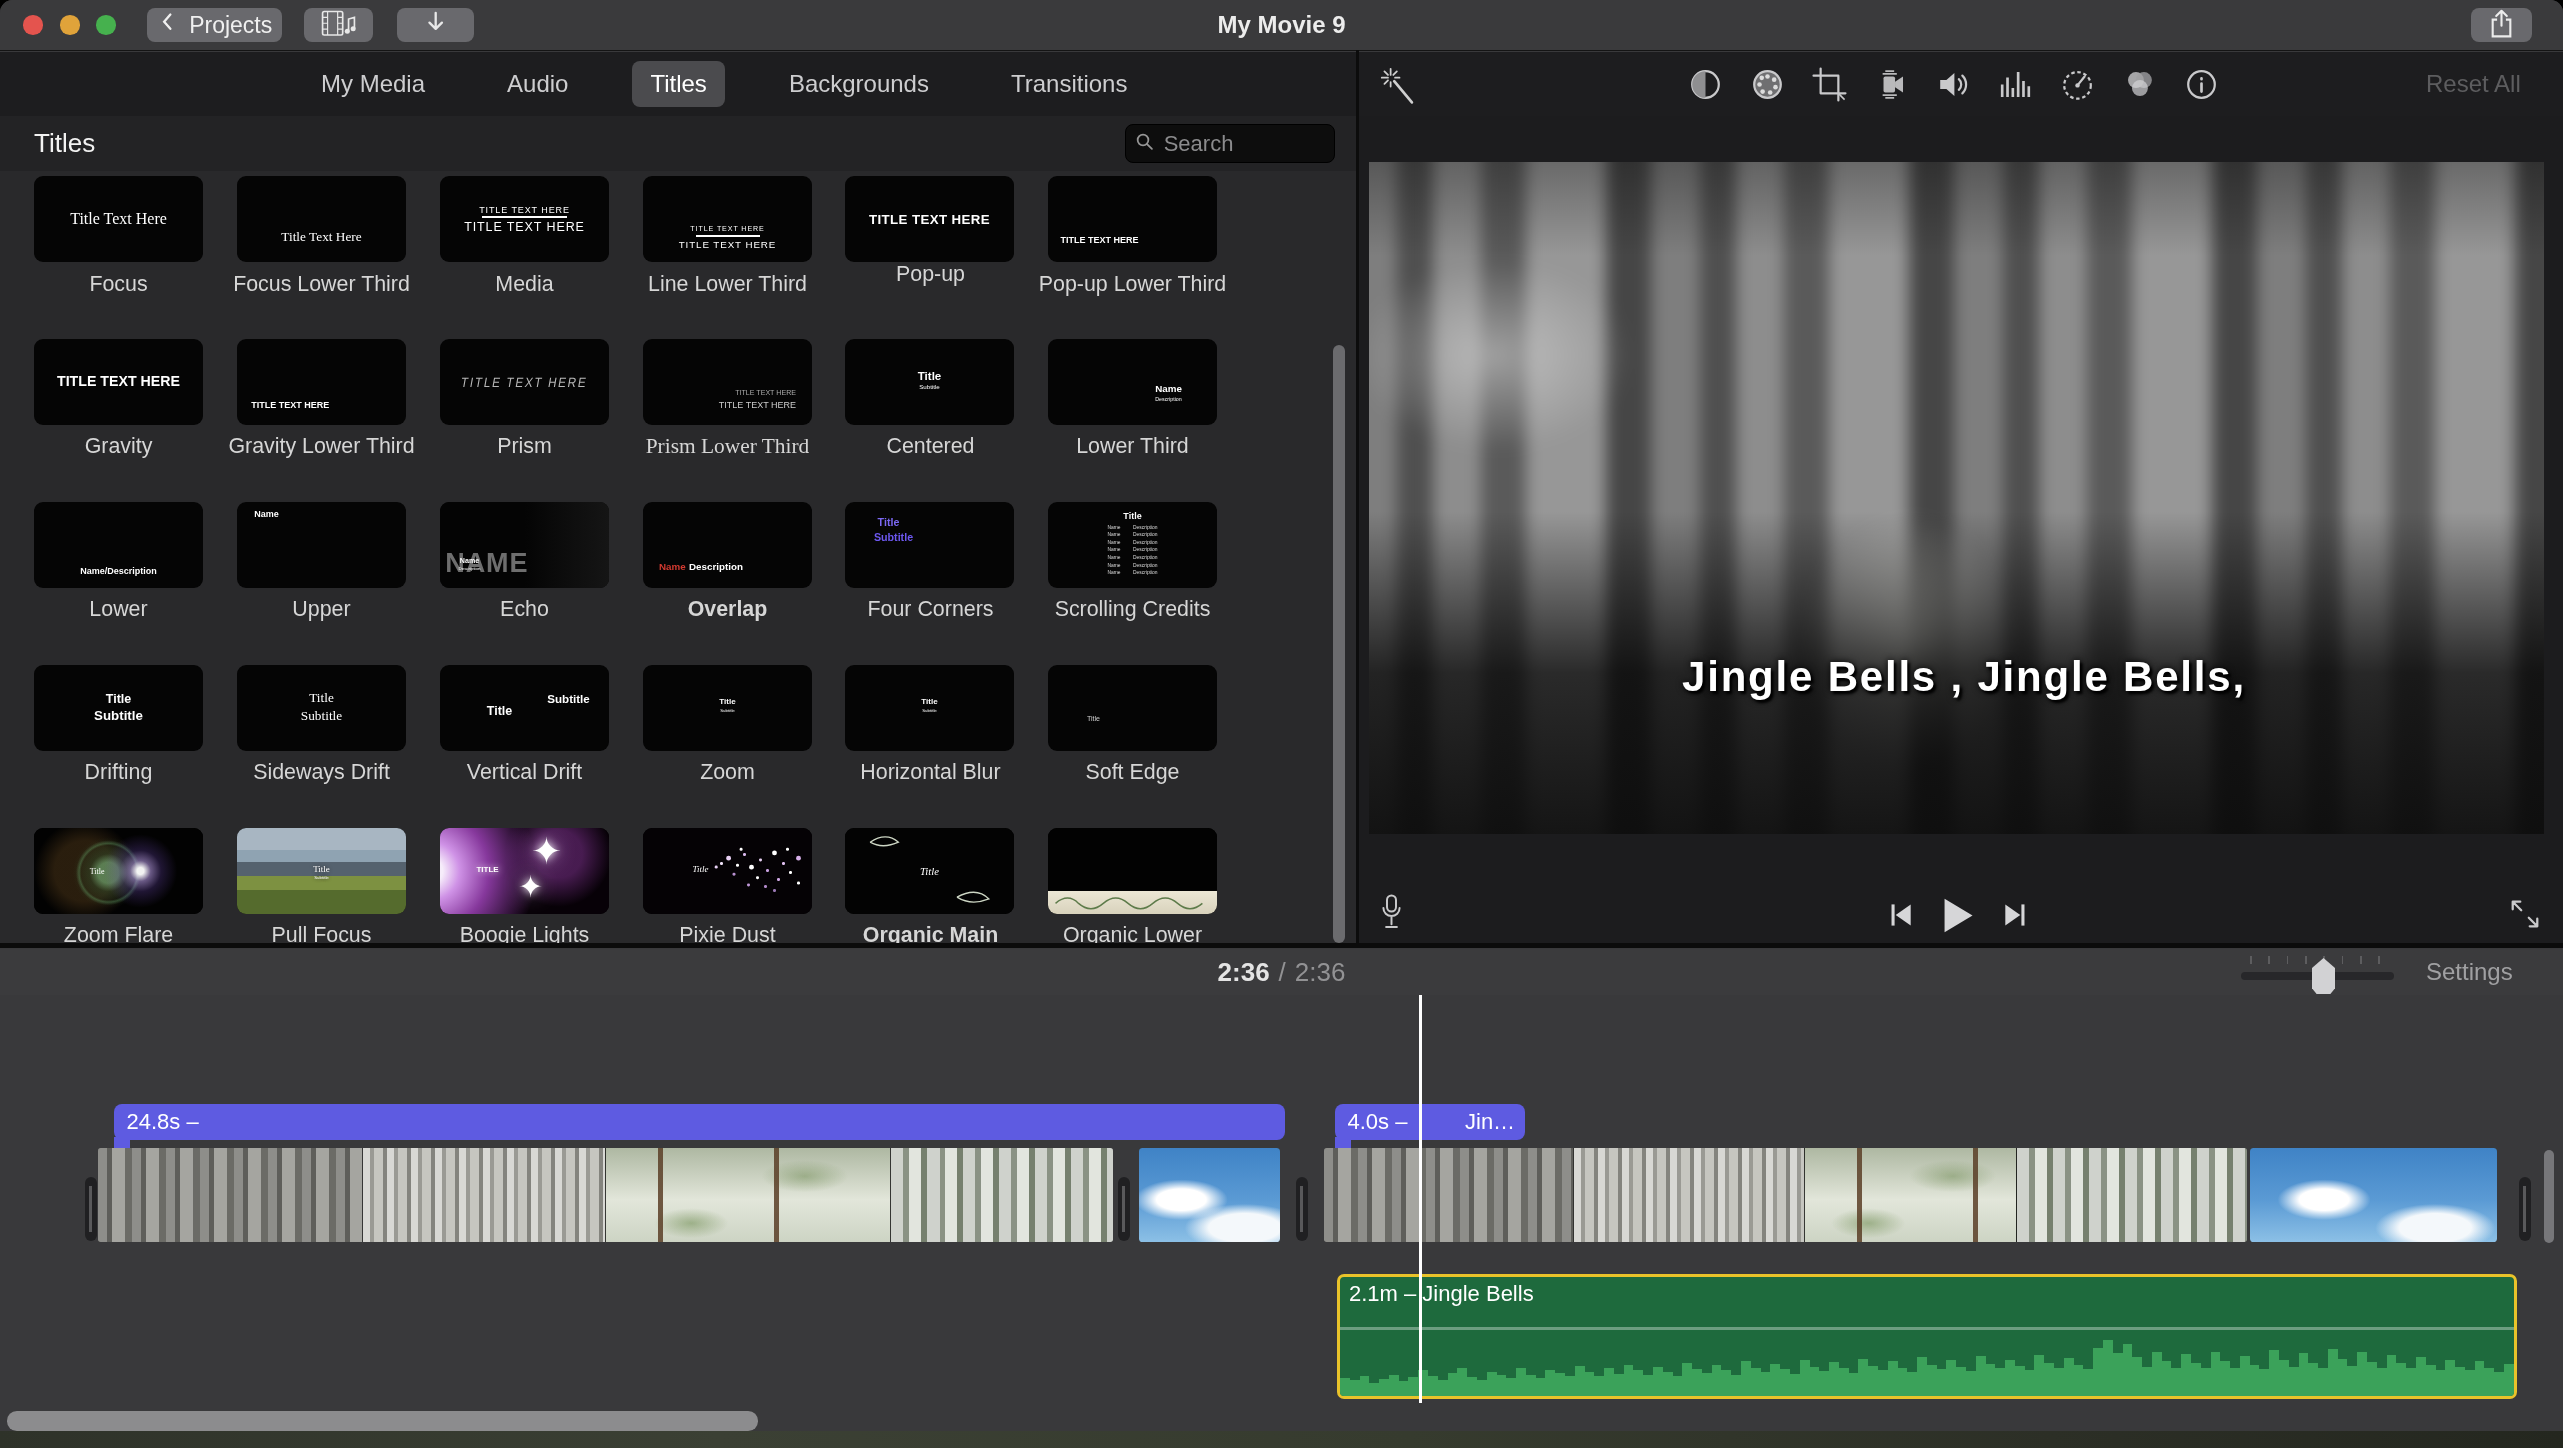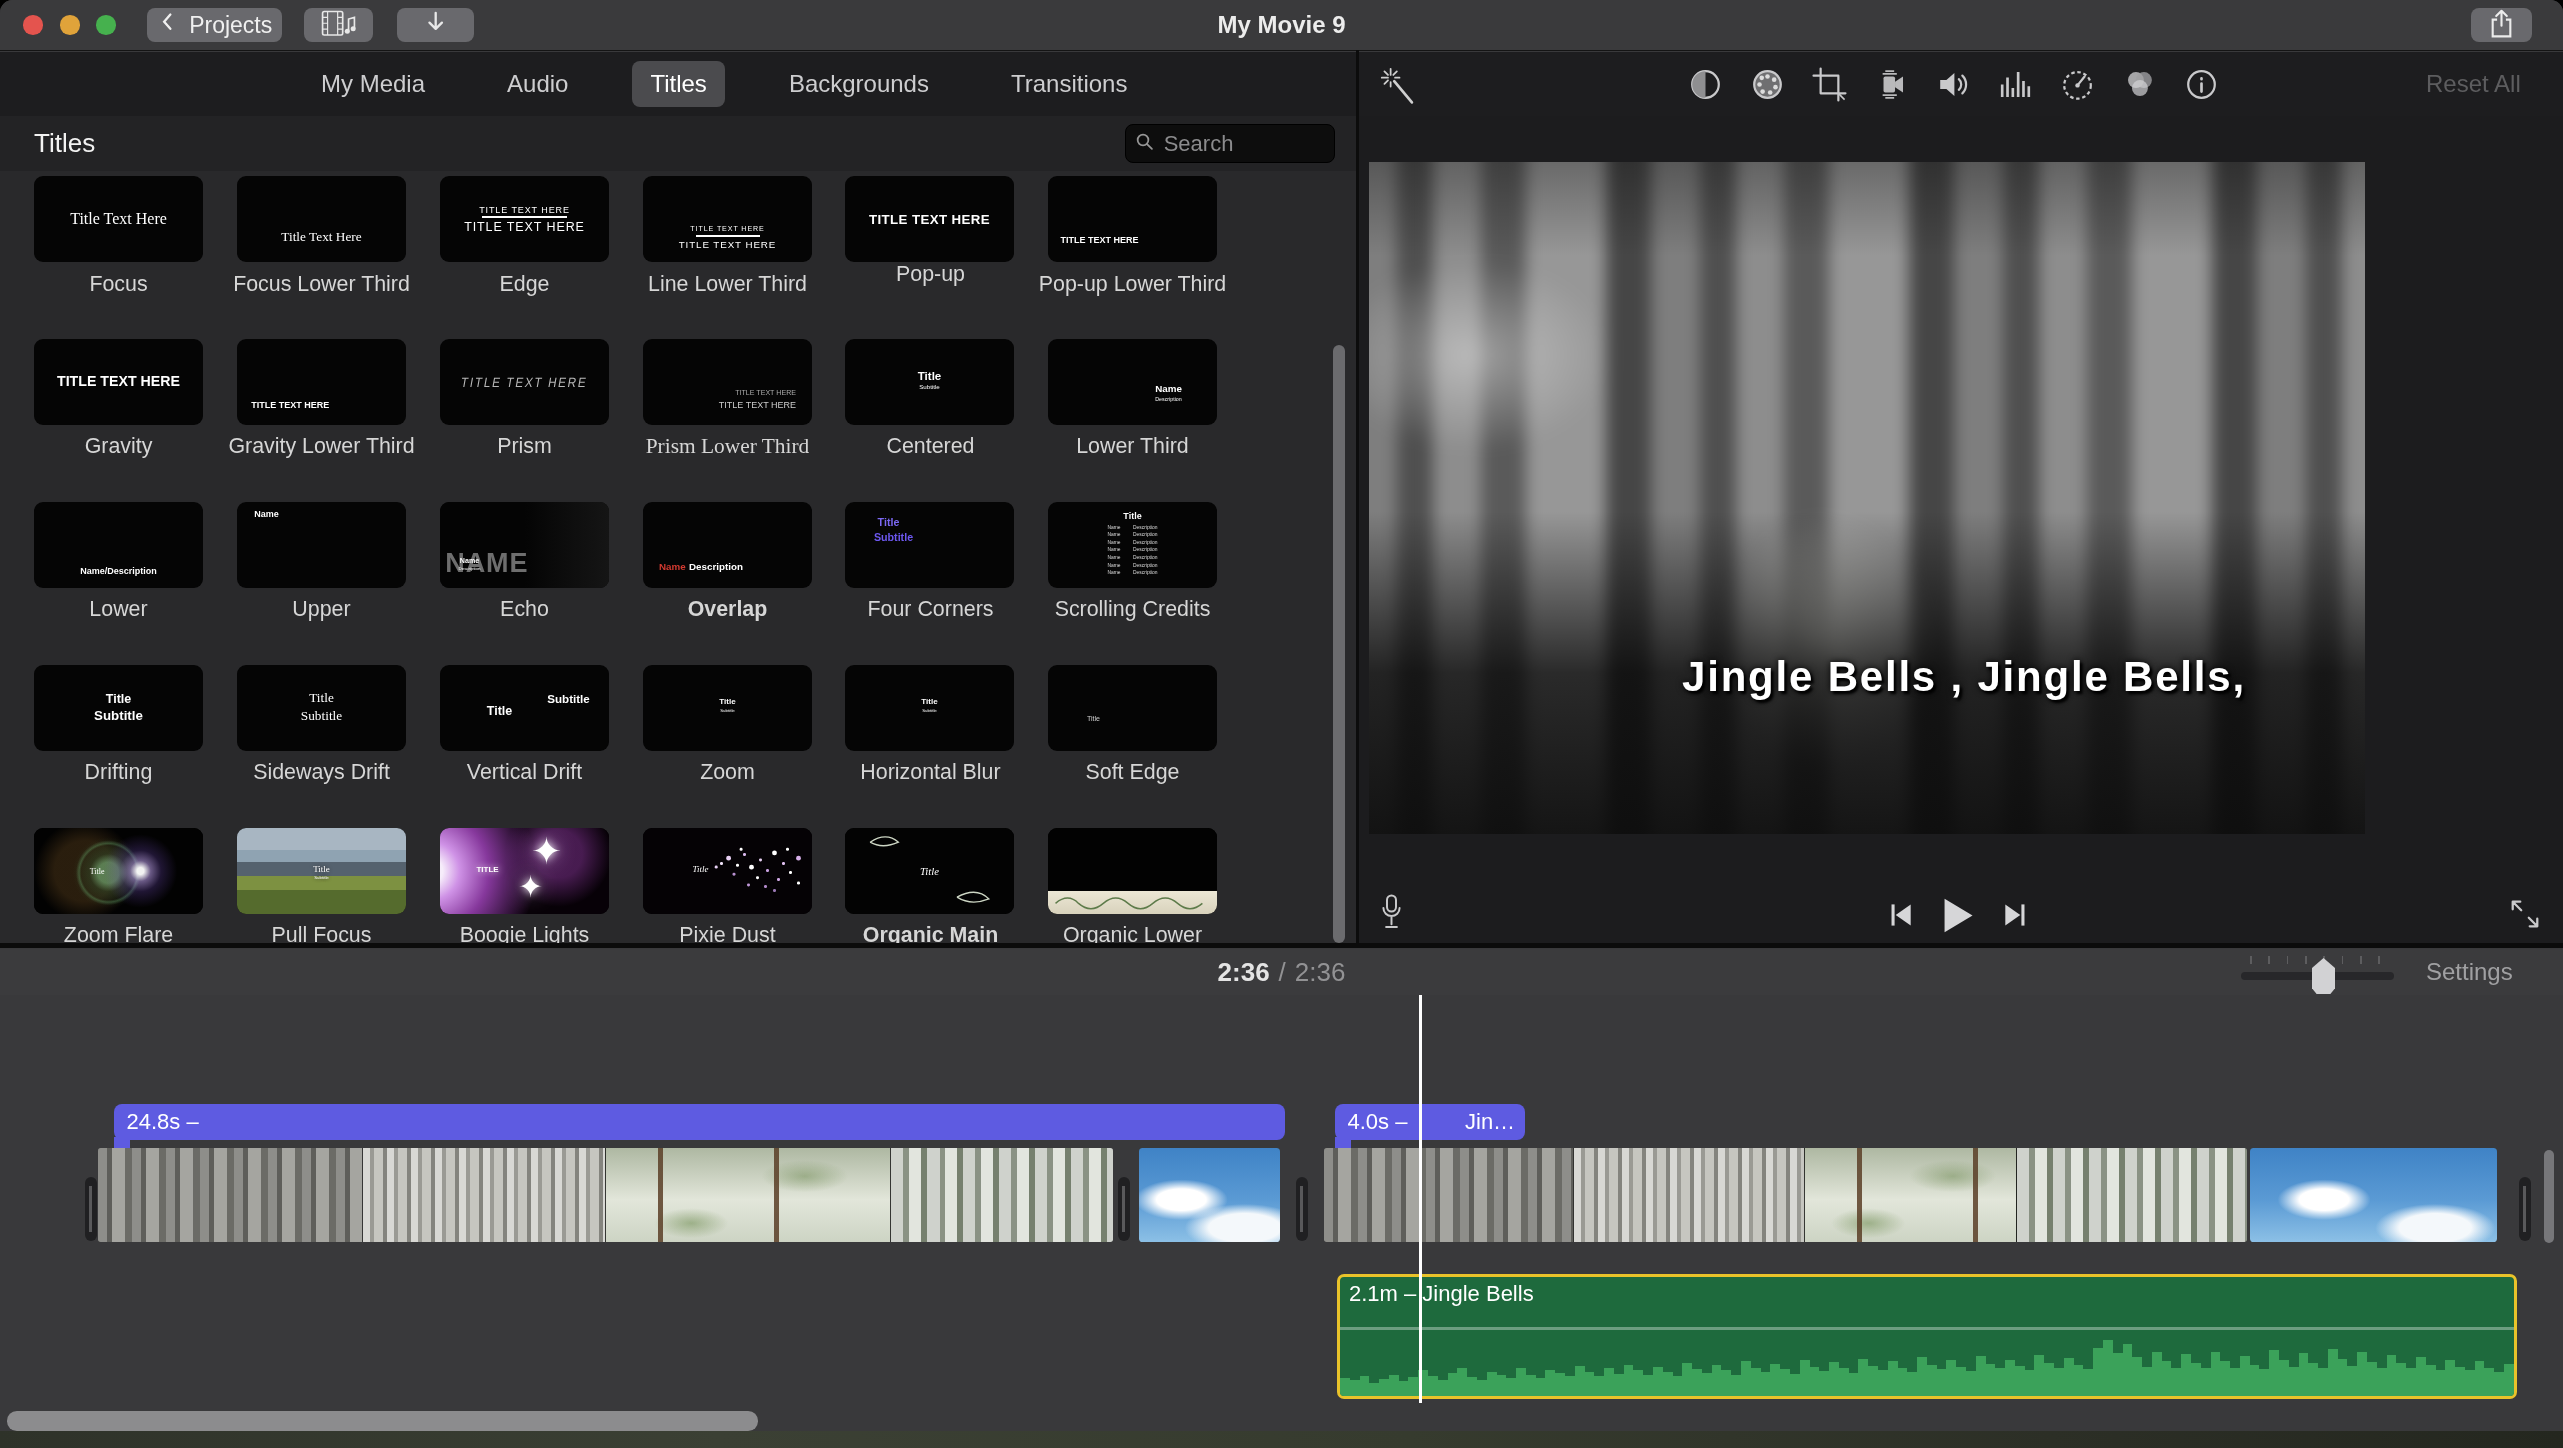--- a/index.html
+++ b/index.html
@@ -128,21 +128,21 @@
   .k-img-flourish{background:#030303;}
   .k-img-flourish .t1{top:37px;font-size:10.7px;font-family:"Liberation Serif","DejaVu Serif",serif;font-style:italic;}
   .k-img-flourish svg{position:absolute;left:0;top:0;}
   .k-img-parchment{background:#020202;}
   .k-img-parchment .strip{position:absolute;left:0;bottom:0;width:100%;height:23px;
     background:linear-gradient(#ece7d5,#d8d2bc);}
   .k-img-parchment svg{position:absolute;left:0;bottom:0;}
 
   
   #viewer-bg{left:1359px;top:116px;width:1204px;height:828px;background:#1c1c1e;}
-  #video{left:1369px;top:162px;width:996px;height:672px;background:#0a0a0a;overflow:hidden;}
+  #video{left:1369px;top:162px;width:1175px;height:672px;background:#0a0a0a;overflow:hidden;}
   #video-scene{position:absolute;inset:-21.4px;filter:blur(8px);
     background:
       radial-gradient(ellipse 169px 205px at 46% 70%, rgba(222,222,216,.75), transparent 62%),
       radial-gradient(ellipse 231px 160px at 12% 30%, rgba(230,230,230,.5), transparent 60%),
       repeating-linear-gradient(90deg,#7e7e7e 0 49px,#4f4f4f 49px 85px,#8d8d8d 85px 133px,#5a5a5a 133px 178px,#979797 178px 258px,#464646 258px 303px),
       linear-gradient(#8f8f8f,#6a6a6a);}
   #video-shade{position:absolute;inset:0;background:linear-gradient(180deg,rgba(0,0,0,.3) 0%,rgba(0,0,0,0) 14%,rgba(0,0,0,0) 52%,rgba(0,0,0,.72) 76%,rgba(10,10,10,.92) 100%);}
   .sub-line{position:absolute;left:313px;color:#fff;font-size:42px;font-weight:bold;letter-spacing:1.8px;
     text-shadow:2.7px 2.7px 2.7px #000,0 0 7.1px #000;white-space:nowrap;}
   #sub1{top:491px;} #sub2{top:550px;}
@@ -343,21 +343,21 @@
         </div>
       </div>
       <div class="tlabel" style="left: 220px; top: 101px;">Focus Lower Third</div>
       <div class="thumb" style="left: 440px; top: 5.3px;">
         <div class="pv k-line-center">
           <div class="ln1">TITLE TEXT HERE</div>
           <div class="lnrule"></div>
           <div class="ln2">TITLE TEXT HERE</div>
         </div>
       </div>
-      <div class="tlabel" style="left: 423px; top: 101px;">Edge</div>
+      <div class="tlabel" style="left: 423px; top: 101px;">Media</div>
       <div class="thumb" style="left: 643px; top: 5.3px;">
         <div class="pv k-line-lower">
           <div class="ln1">TITLE TEXT HERE</div>
           <div class="lnrule"></div>
           <div class="ln2">TITLE TEXT HERE</div>
         </div>
       </div>
       <div class="tlabel" style="left: 626px; top: 101px;">Line Lower Third</div>
       <div class="thumb" style="left: 845px; top: 5.3px;">
         <div class="pv k-pop-center">

